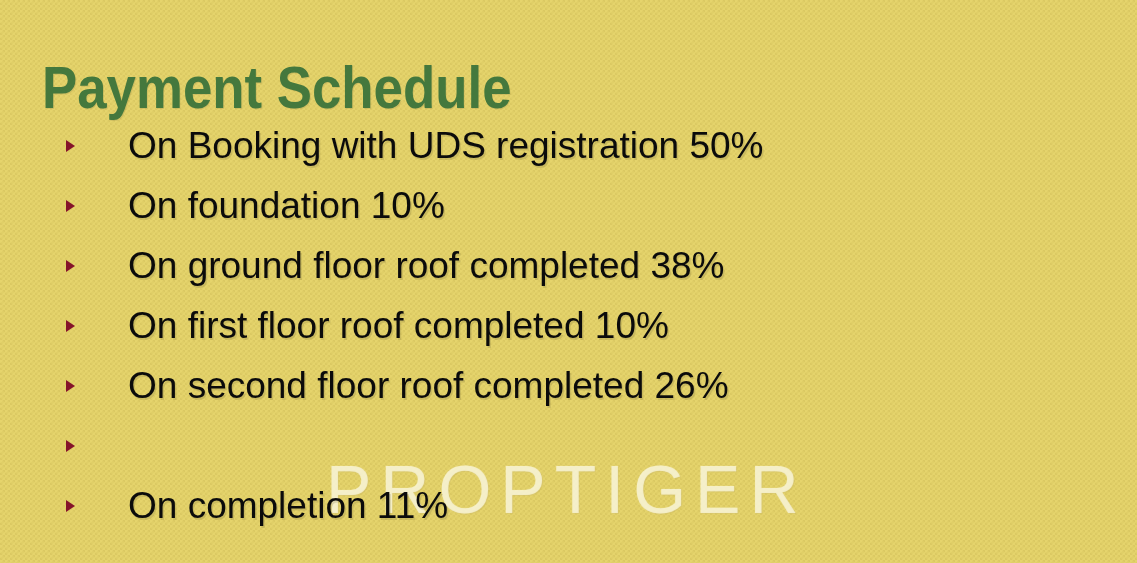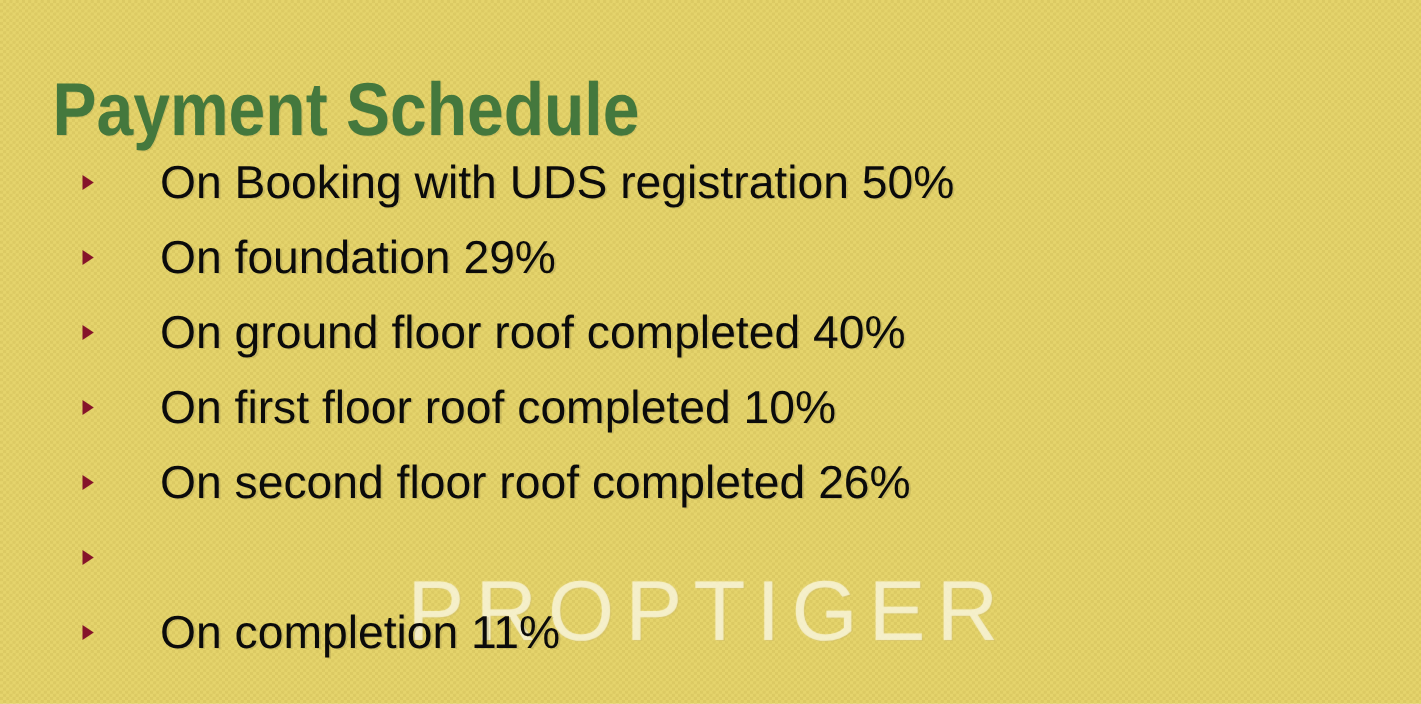--- a/index.html
+++ b/index.html
@@ -113,25 +113,25 @@
 
   <h1 id="title">Payment Schedule</h1>
 
   <ul id="bullet-list">
     <li class="bullet-row">
       <span class="bullet-marker"></span>
       <span class="bullet-text">On Booking with UDS registration 50%</span>
     </li>
     <li class="bullet-row">
       <span class="bullet-marker"></span>
-      <span class="bullet-text">On foundation 29%</span>
+      <span class="bullet-text">On foundation 10%</span>
     </li>
     <li class="bullet-row">
       <span class="bullet-marker"></span>
-      <span class="bullet-text">On ground floor roof completed 40%</span>
+      <span class="bullet-text">On ground floor roof completed 38%</span>
     </li>
     <li class="bullet-row">
       <span class="bullet-marker"></span>
       <span class="bullet-text">On first floor roof completed 10%</span>
     </li>
     <li class="bullet-row">
       <span class="bullet-marker"></span>
       <span class="bullet-text">On second floor roof completed 26%</span>
     </li>
     <li class="bullet-row">

